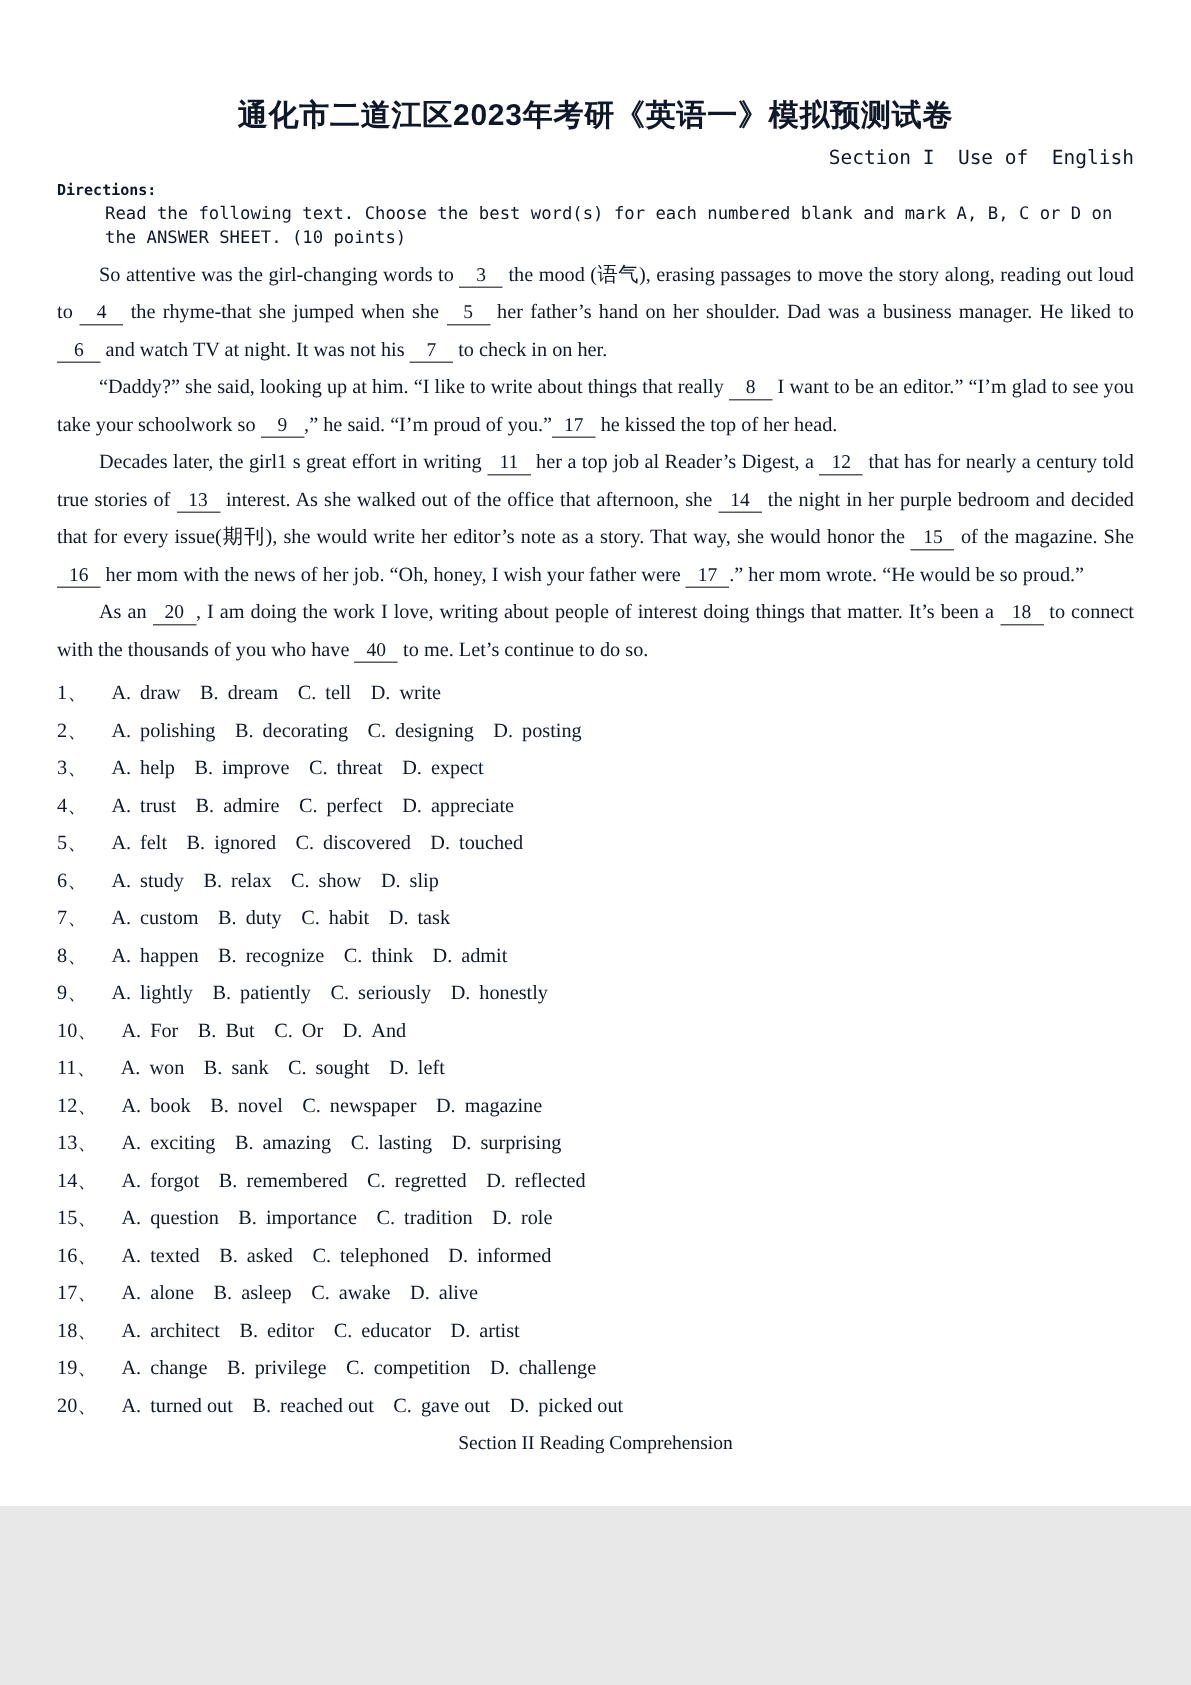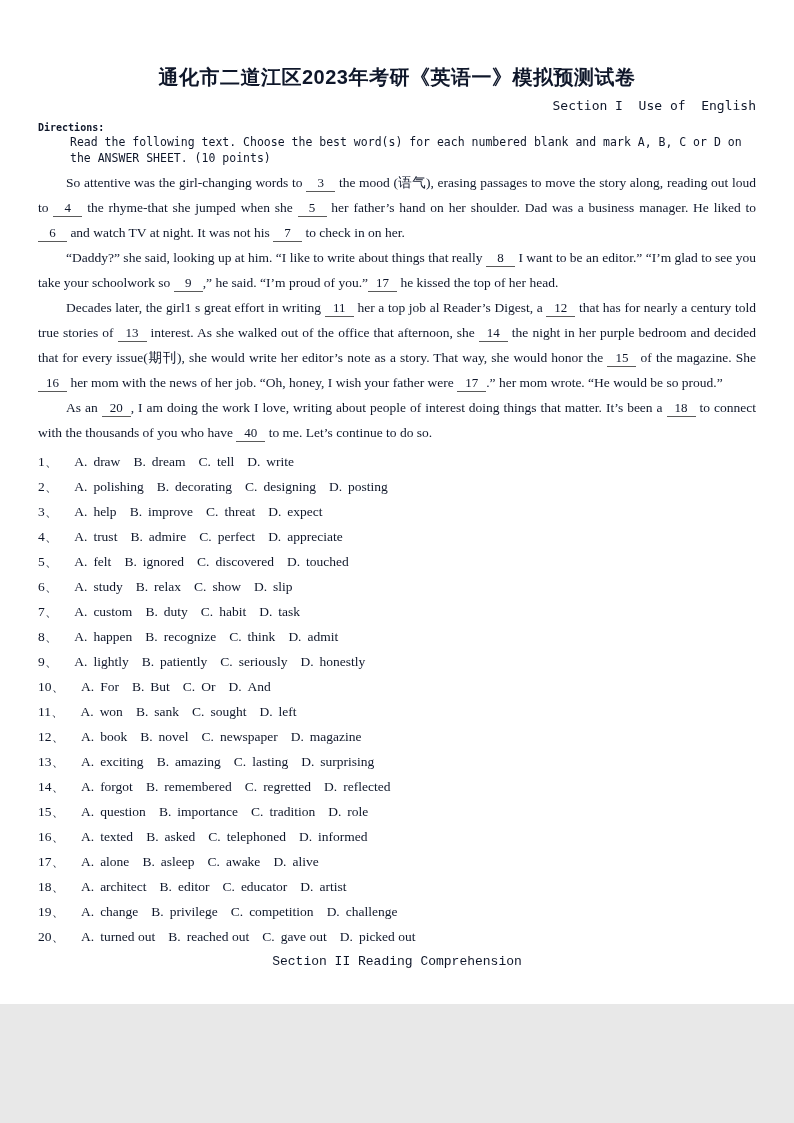--- a/index.html
+++ b/index.html
@@ -66,21 +66,21 @@
   .question {
     font-size: 13.5px;
     line-height: 25px;
     white-space: nowrap;
   }
   .q-num { margin-right: 3px; }
   .opt { margin-left: 13px; }
   .opt:first-of-type { margin-left: 2px; }
   .opt-letter { margin-right: 6px; }
   .sec-heading2 {
-    font-family: Liberation Mono, monospace;
+    font-family: Liberation Serif, serif;
     font-size: 13px;
     line-height: 24px;
     text-align: center;
     margin-top: 1px;
   }
   .part-label {
     font-family: "DejaVu Sans Mono", "Liberation Mono", monospace;
     font-size: 13.5px;
     line-height: 20px;
   }

